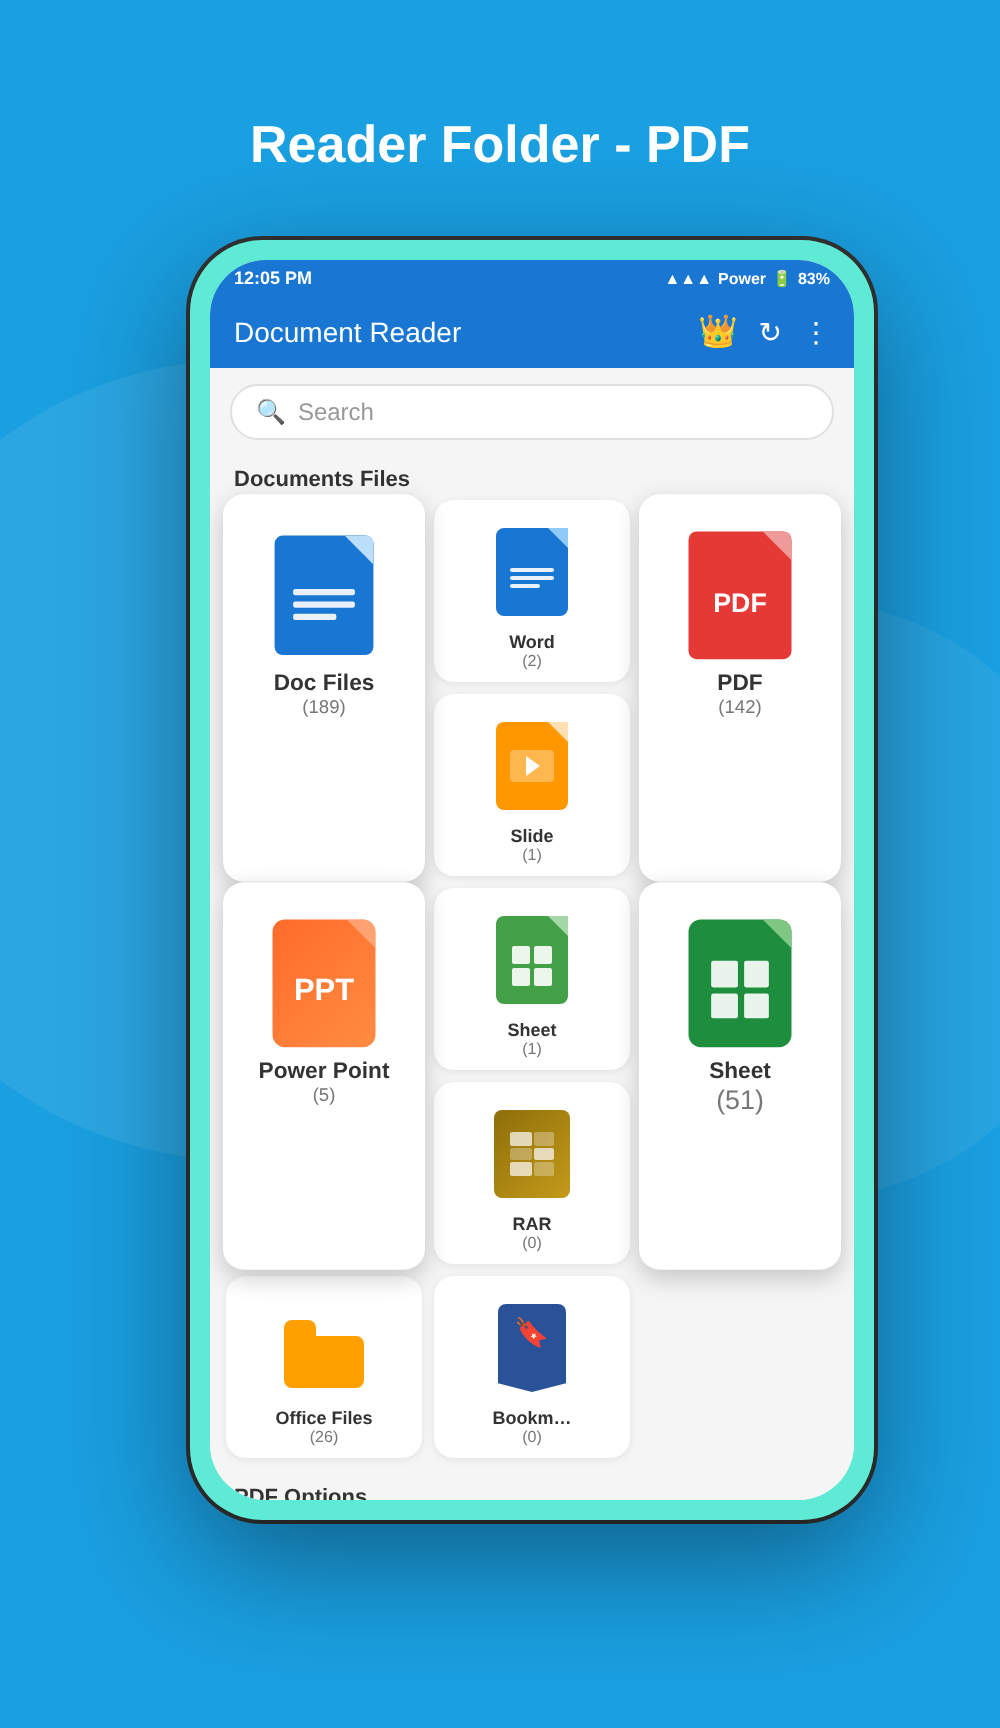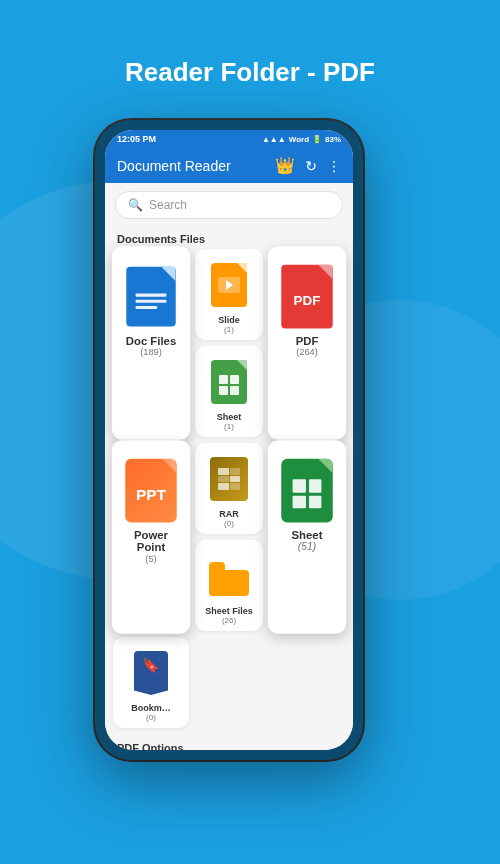--- a/index.html
+++ b/index.html
@@ -49,23 +49,23 @@
       position: absolute;
       top: 120px;
       left: 50%;
       transform: translateX(-50%);
       width: 310px;
       height: 640px;
       z-index: 10;
     }
 
     .phone-frame {
-      width: 268px;
+      width: 342px;
       height: 640px;
-      background: #0c4a6e;
+      background: #5eead4;
       border-radius: 36px;
       padding: 10px;
       box-shadow: 0 20px 60px rgba(0,0,0,0.4), 0 0 0 2px #333;
       position: relative;
     }
 
     .phone-screen {
       width: 100%;
       height: 100%;
       background: #f5f5f5;
@@ -250,21 +250,21 @@
 </div>
 
 <div class="phone-container">
   <div class="phone-frame">
     <div class="phone-screen">
 
       <div class="status-bar">
         <span class="status-time">12:05 PM</span>
         <div class="status-icons">
           <span>▲▲▲</span>
-          <span>Word</span>
+          <span>Power</span>
           <span>🔋</span>
           <span>83%</span>
         </div>
       </div>
 
       <div class="app-header">
         <span class="app-header-title">Document Reader</span>
         <div class="header-icons">
           <span class="crown-icon">👑</span>
           <span class="refresh-icon">↻</span>
@@ -291,32 +291,46 @@
                   <div style="height:3px;background:rgba(255,255,255,0.9);border-radius:1px;width:100%;"></div>
                   <div style="height:3px;background:rgba(255,255,255,0.9);border-radius:1px;width:100%;"></div>
                   <div style="height:3px;background:rgba(255,255,255,0.9);border-radius:1px;width:70%;"></div>
                 </div>
               </div>
             </div>
             <span class="file-label">Doc Files</span>
             <span class="file-count">(189)</span>
           </div>
 
+          <div class="file-card">
+            <div class="file-icon-wrapper">
+              <div style="width:36px;height:44px;background:#1976d2;border-radius:4px;position:relative;display:flex;align-items:center;justify-content:center;">
+                <div style="position:absolute;top:0;right:0;width:10px;height:10px;background:#90caf9;clip-path:polygon(100% 0,0 0,100% 100%);"></div>
+                <div style="display:flex;flex-direction:column;gap:2px;width:22px;margin-top:6px;">
+                  <div style="height:2px;background:rgba(255,255,255,0.9);border-radius:1px;"></div>
+                  <div style="height:2px;background:rgba(255,255,255,0.9);border-radius:1px;"></div>
+                  <div style="height:2px;background:rgba(255,255,255,0.9);border-radius:1px;width:70%;"></div>
+                </div>
+              </div>
+            </div>
+            <span class="file-label">Word</span>
+            <span class="file-count">(2)</span>
+          </div>
 
           <div class="file-card featured featured-right" style="grid-row: 1 / 3; grid-column: 3;">
             <div class="file-icon-wrapper" style="width:60px;height:66px;">
               <div style="width:50px;height:62px;position:relative;display:flex;align-items:center;justify-content:center;">
                 <div style="width:50px;height:62px;background:#e53935;border-radius:4px;position:absolute;display:flex;align-items:center;justify-content:center;">
                   <div style="position:absolute;top:0;right:0;width:14px;height:14px;background:#ef9a9a;clip-path:polygon(100% 0,0 0,100% 100%);border-radius:0 4px 0 0;"></div>
                   <span style="color:white;font-size:13px;font-weight:900;margin-top:6px;">PDF</span>
                 </div>
               </div>
             </div>
             <span class="file-label" style="font-size:11px;">PDF</span>
-            <span class="file-count" style="font-size:9px;">(264)</span>
+            <span class="file-count" style="font-size:9px;">(142)</span>
           </div>
 
           <div class="file-card">
             <div class="file-icon-wrapper">
               <div style="width:36px;height:44px;background:#ff9800;border-radius:4px;position:relative;display:flex;align-items:center;justify-content:center;">
                 <div style="position:absolute;top:0;right:0;width:10px;height:10px;background:#ffe0b2;clip-path:polygon(100% 0,0 0,100% 100%);"></div>
                 <div style="width:22px;height:16px;background:rgba(255,255,255,0.3);border-radius:2px;display:flex;align-items:center;justify-content:center;">
                   <div style="width:0;height:0;border-left:7px solid white;border-top:5px solid transparent;border-bottom:5px solid transparent;"></div>
                 </div>
               </div>
@@ -375,31 +389,31 @@
                 <div style="position:absolute;top:0;right:0;width:14px;height:14px;background:#81c784;clip-path:polygon(100% 0,0 0,100% 100%);border-radius:0 6px 0 0;"></div>
                 <div style="display:grid;grid-template-columns:1fr 1fr;gap:3px;width:28px;height:28px;margin-top:6px;">
                   <div style="background:rgba(255,255,255,0.9);border-radius:1px;"></div>
                   <div style="background:rgba(255,255,255,0.9);border-radius:1px;"></div>
                   <div style="background:rgba(255,255,255,0.9);border-radius:1px;"></div>
                   <div style="background:rgba(255,255,255,0.9);border-radius:1px;"></div>
                 </div>
               </div>
             </div>
             <span class="file-label" style="font-size:11px;">Sheet</span>
-            <span class="file-count" style="font-size:10px;font-style:italic;">(51)</span>
+            <span class="file-count" style="font-size:13px;">(51)</span>
           </div>
 
           <div class="file-card">
             <div class="file-icon-wrapper">
               <div style="position:relative;width:40px;height:32px;margin-top:4px;">
                 <div style="position:absolute;top:8px;left:0;width:40px;height:26px;background:#ffa000;border-radius:2px 4px 4px 4px;"></div>
                 <div style="position:absolute;top:0;left:0;width:16px;height:10px;background:#ffa000;border-radius:4px 4px 0 0;"></div>
               </div>
             </div>
-            <span class="file-label">Sheet Files</span>
+            <span class="file-label">Office Files</span>
             <span class="file-count">(26)</span>
           </div>
 
 
           <div class="file-card">
             <div class="file-icon-wrapper">
               <div style="width:34px;height:44px;background:#2a5298;border-radius:4px 4px 0 0;display:flex;align-items:flex-start;justify-content:center;padding-top:6px;clip-path:polygon(0 0,100% 0,100% 90%,50% 100%,0 90%);">
                 <span style="color:white;font-size:14px;">🔖</span>
               </div>
             </div>

